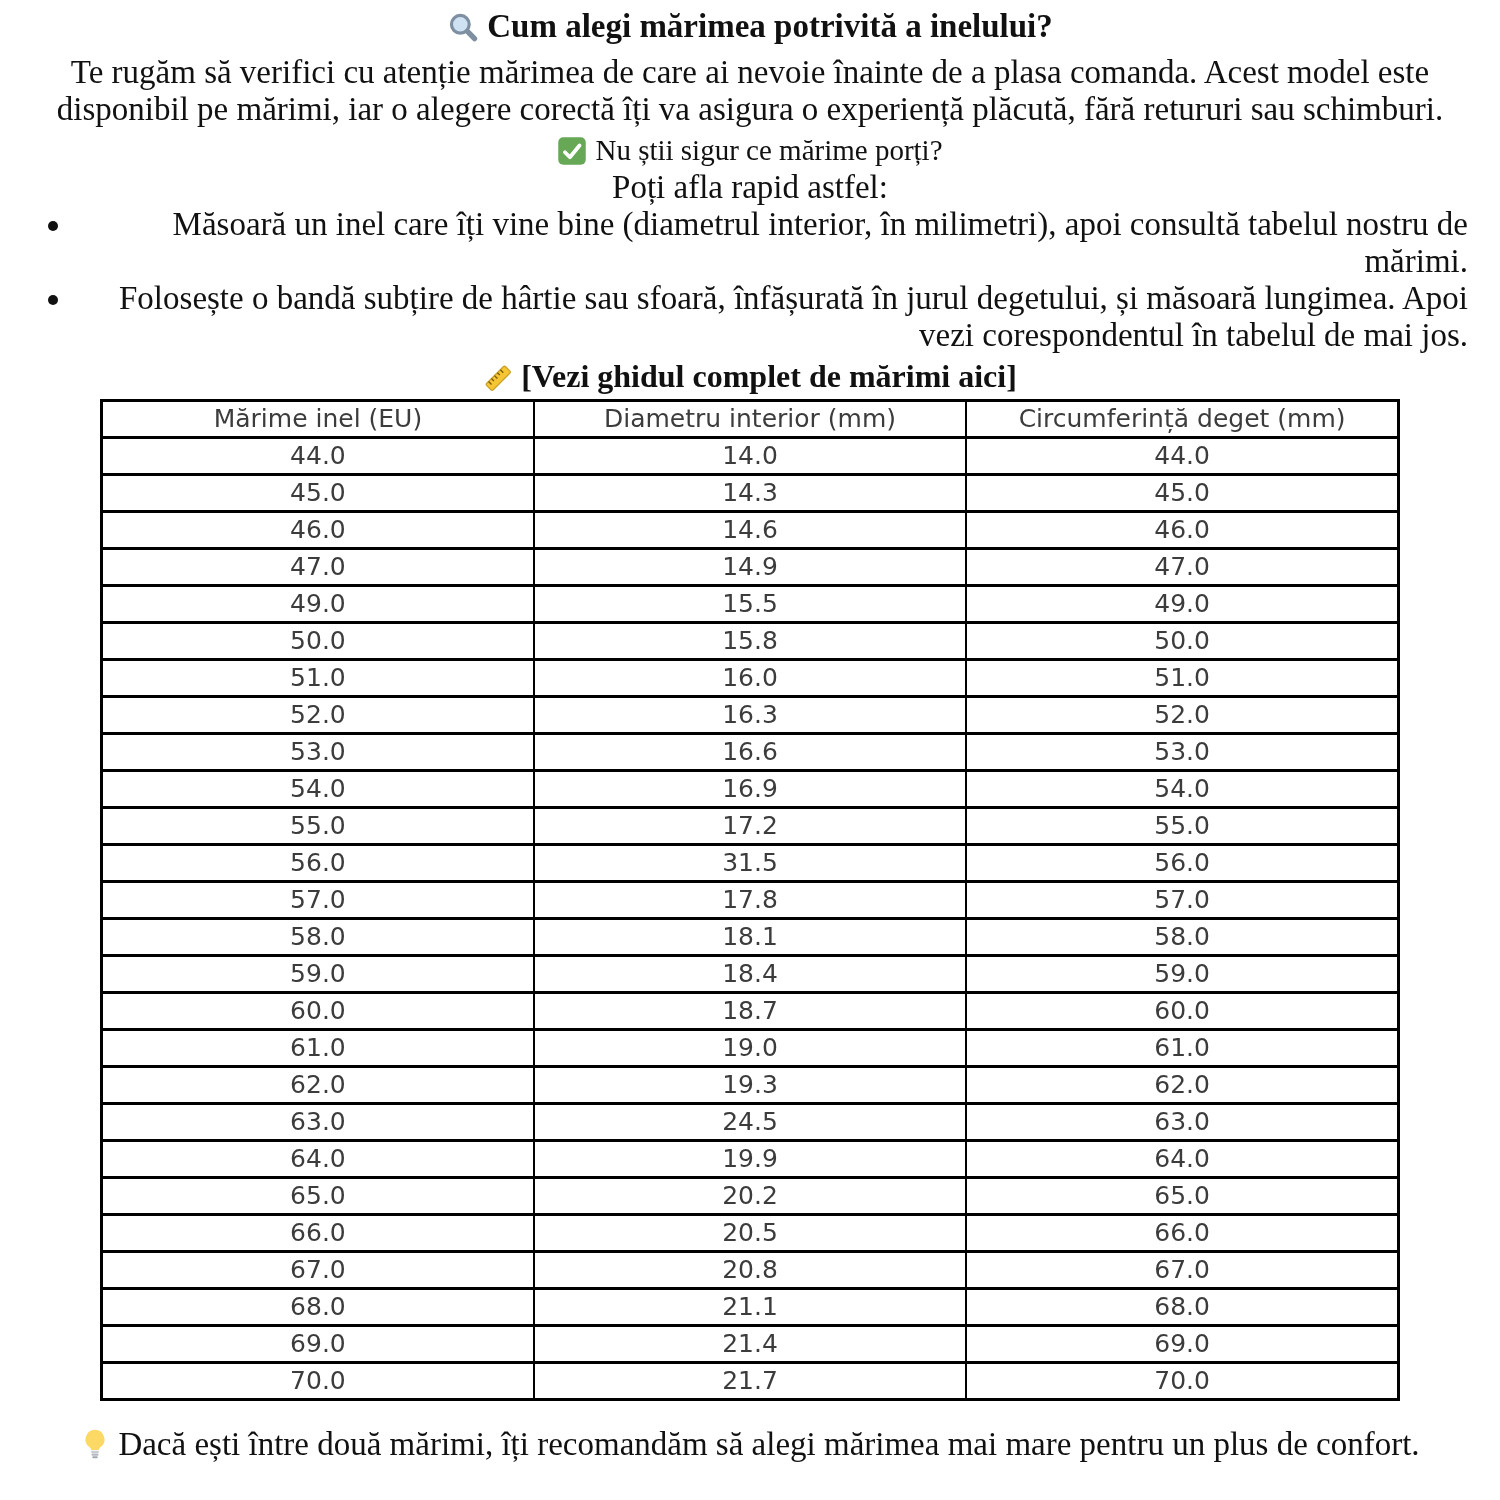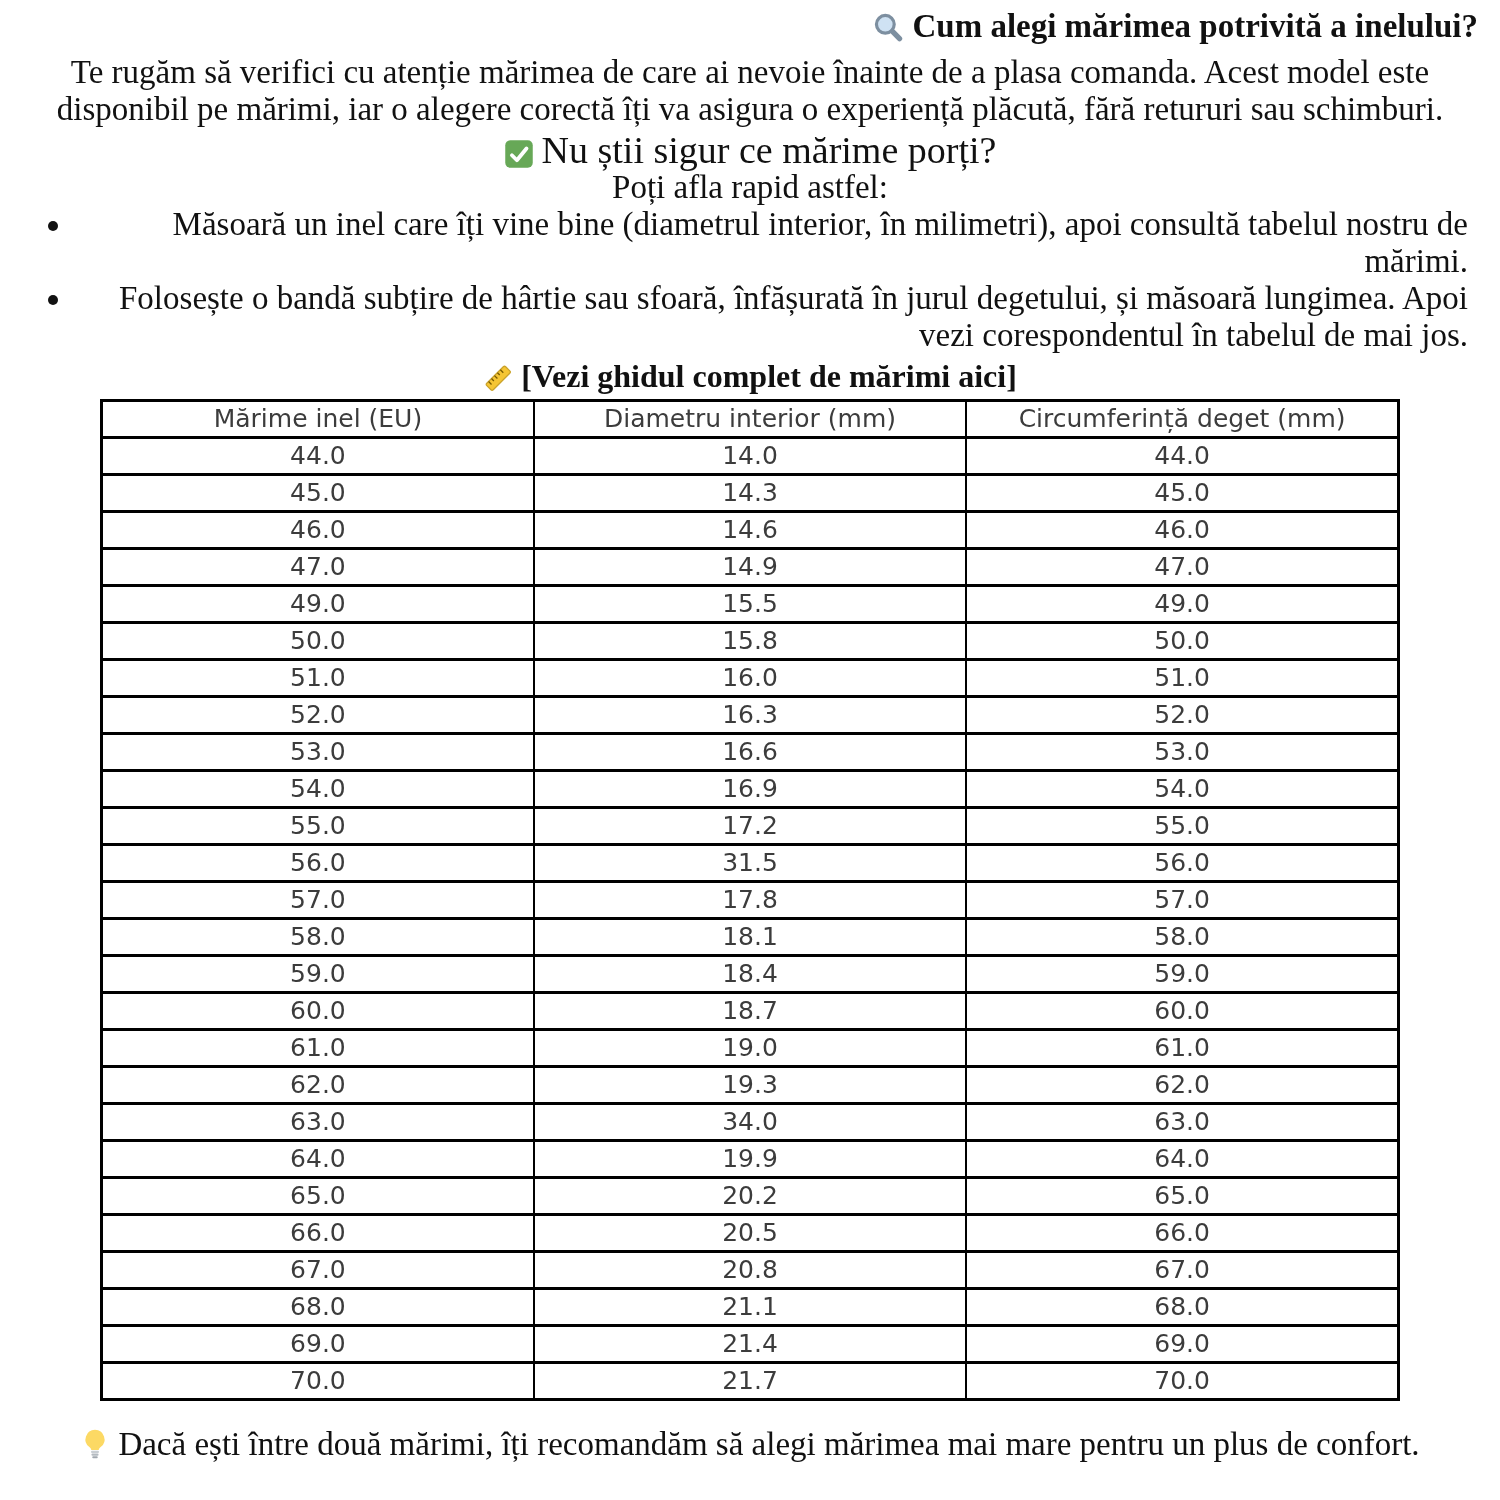--- a/index.html
+++ b/index.html
@@ -1,21 +1,21 @@
 <!DOCTYPE html>
 <html><head>
 <meta charset="utf-8">
 <style>
   html,body { margin:0; padding:0; background:#ffffff; }
   body { width:1500px; font-family:"Liberation Serif", serif; color:#111111; }
   .page { padding:4px 22px 10px; text-align:center; }
 
-  .title { font-size:33px; font-weight:bold; margin:2px 0 8px; line-height:40px;text-align:right; }
+  .title { font-size:33px; font-weight:bold; margin:2px 0 8px; line-height:40px; }
   .intro { font-size:33px; line-height:37px; margin:0; }
-  .question { font-size:38px; line-height:38px; margin:3px 0 0; }
+  .question { font-size:29px; line-height:38px; margin:3px 0 0; }
   .lead { font-size:33px; line-height:37px; margin:0; }
 
   ul.tips { margin:0; padding:0 10px 0 52px; }
   ul.tips li { font-size:33px; line-height:37px; text-align:right; }
 
   .guide-link { font-size:32px; font-weight:bold; margin:3px 0 0; line-height:38px; }
 
   table.size-table {
     border-collapse:collapse;
     width:1300px;
@@ -165,21 +165,21 @@
           <td>19.0</td>
           <td>61.0</td>
         </tr>
         <tr>
           <td>62.0</td>
           <td>19.3</td>
           <td>62.0</td>
         </tr>
         <tr>
           <td>63.0</td>
-          <td>34.0</td>
+          <td>24.5</td>
           <td>63.0</td>
         </tr>
         <tr>
           <td>64.0</td>
           <td>19.9</td>
           <td>64.0</td>
         </tr>
         <tr>
           <td>65.0</td>
           <td>20.2</td>

